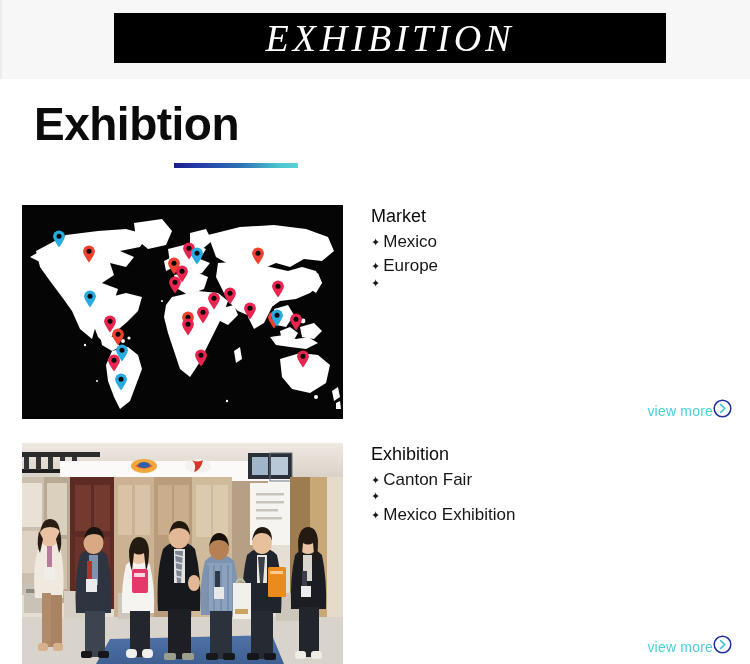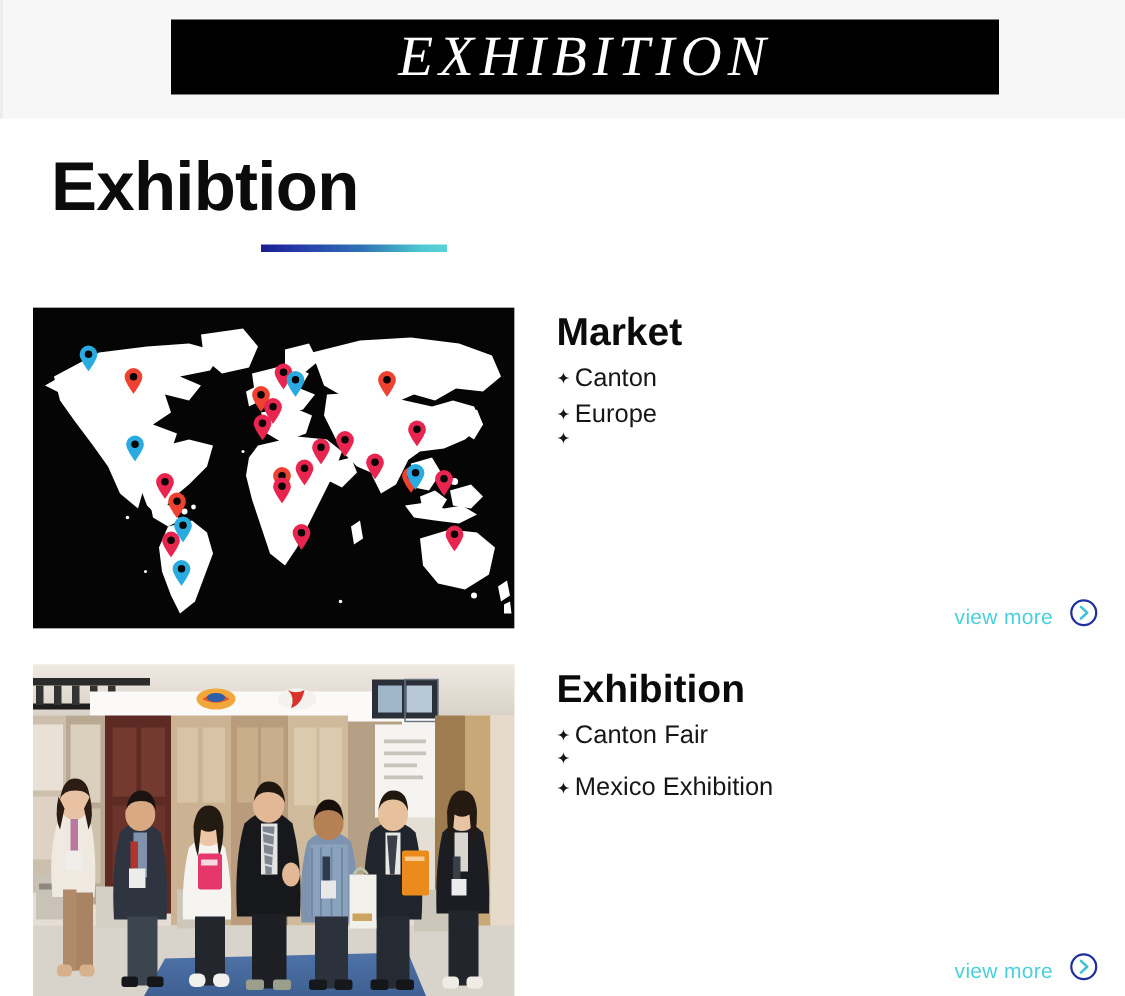--- a/index.html
+++ b/index.html
@@ -85,22 +85,22 @@
   }
   .media-map { height: 214px; }
   .media-photo { height: 221px; }
 
   .copy {
     position: absolute;
     left: 371px; top: 0;
     width: 360px;
   }
   .copy-title {
-    font-size: 26px;
-    font-weight: 700;
+    font-size: 18px;
+    font-weight: 400;
     line-height: 1.25;
     margin: 0 0 2px 0;
     color: #0b0b0b;
   }
   .copy-lead {
     font-size: 16px;
     line-height: 1.3;
     margin: 0 0 2px 0;
     color: #161616;
   }
@@ -124,21 +124,21 @@
     flex: 0 0 auto;
     transform: translateY(-1px);
   }
 
   
   .view-more {
     position: absolute;
     right: 18px;
     display: flex;
     align-items: center;
-    gap: 11px;
+    gap: 0;
     text-decoration: none;
     cursor: pointer;
   }
   .view-more-market { top: 194px; }
   .view-more-exhibition { top: 192px; }
   .view-more-label {
     font-size: 14px;
     color: #4ad0da;
     letter-spacing: 0.2px;
     line-height: 1;
@@ -408,21 +408,21 @@
           </div>
         </div>
     </div>
   </div>
 
   <div class="copy">
     <h2 class="copy-title">Market</h2>
     <ul class="bullets">
       <li>
         <span class="bullet-mark">✦</span>
-        <span>Canton</span>
+        <span>Mexico</span>
       </li>
       <li>
         <span class="bullet-mark">✦</span>
         <span>Europe</span>
       </li>
       <li>
         <span class="bullet-mark">✦</span>
       </li>
     </ul>
   </div>

